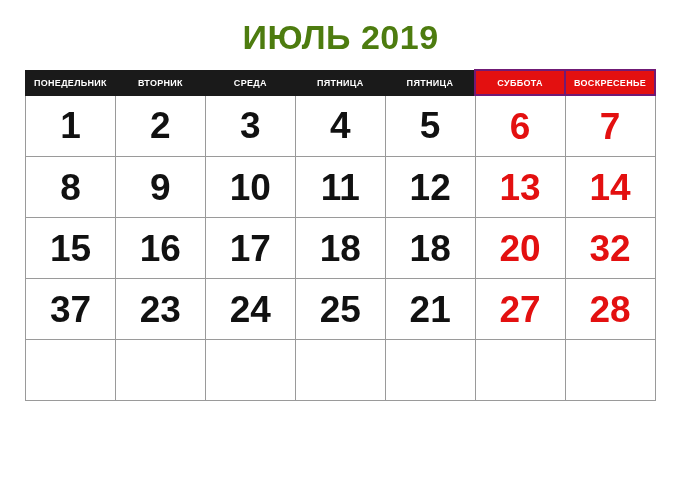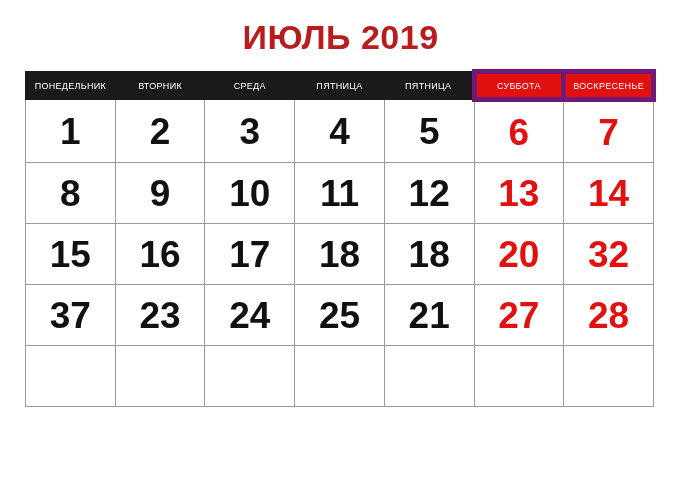--- a/index.html
+++ b/index.html
@@ -16,47 +16,47 @@
   .page {
     position: relative;
     width: 681px;
     height: 482px;
     box-sizing: border-box;
   }
   .title {
     text-align: center;
     font-size: 34px;
     font-weight: bold;
-    color: #b91c1c;
+    color: #4d7c0f;
     letter-spacing: 0.5px;
     padding-top: 18px;
     padding-bottom: 12px;
     font-family: "Liberation Sans", sans-serif;
   }
   .calendar {
     width: 631px;
     margin: 0 auto;
     border-collapse: collapse;
     table-layout: fixed;
   }
   .calendar th {
     background: #1a1a1a;
     color: #ffffff;
     font-size: 9px;
-    font-weight: normal;
+    font-weight: bold;
     letter-spacing: 0.3px;
     padding: 5px 0 5px 0;
     border: 1px solid #1a1a1a;
     text-align: center;
     vertical-align: middle;
     height: 13px;
   }
   .calendar th.weekend {
     background: #e31010;
-    border: 5px solid #701a75;
+    border: 2px solid #701a75;
     color: #ffffff;
   }
   .calendar td {
     border: 1px solid #9a9a9a;
     height: 58px;
     text-align: center;
     vertical-align: middle;
     font-size: 37px;
     font-weight: bold;
     color: #111111;

